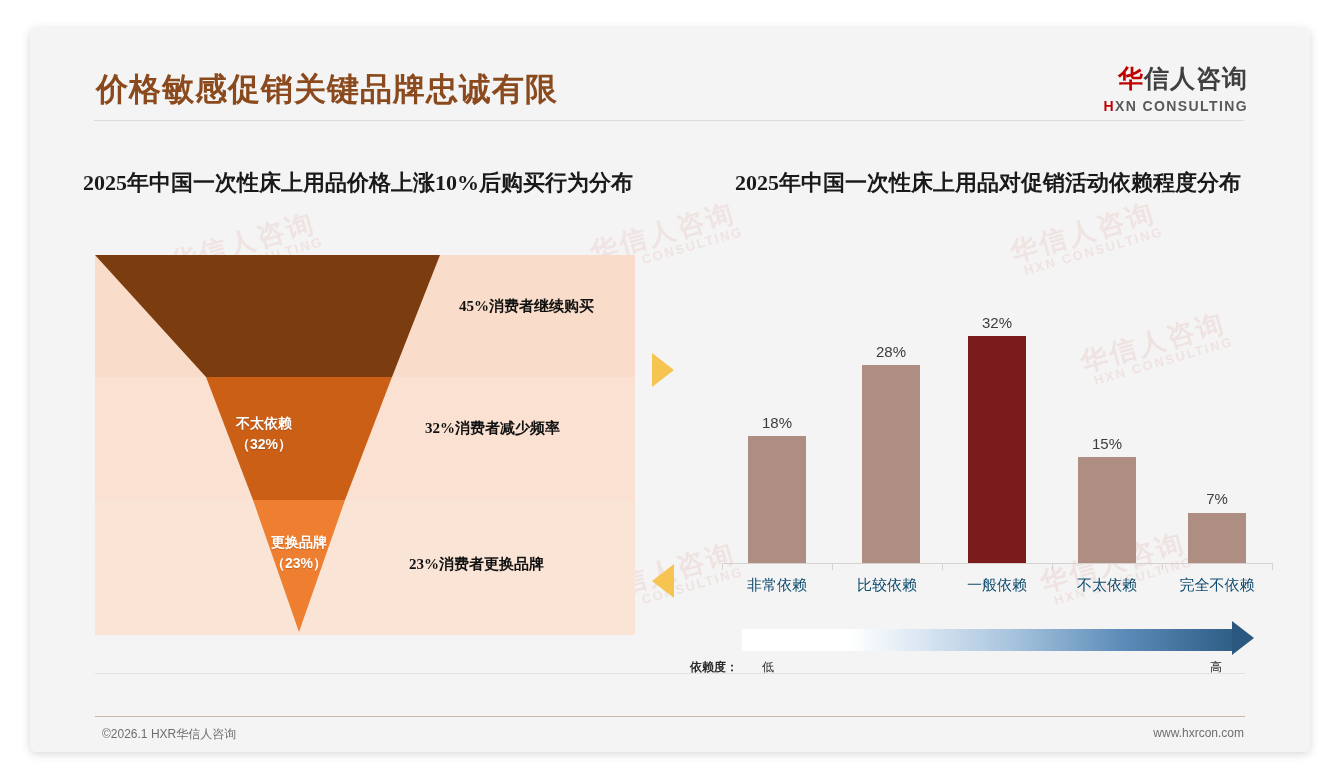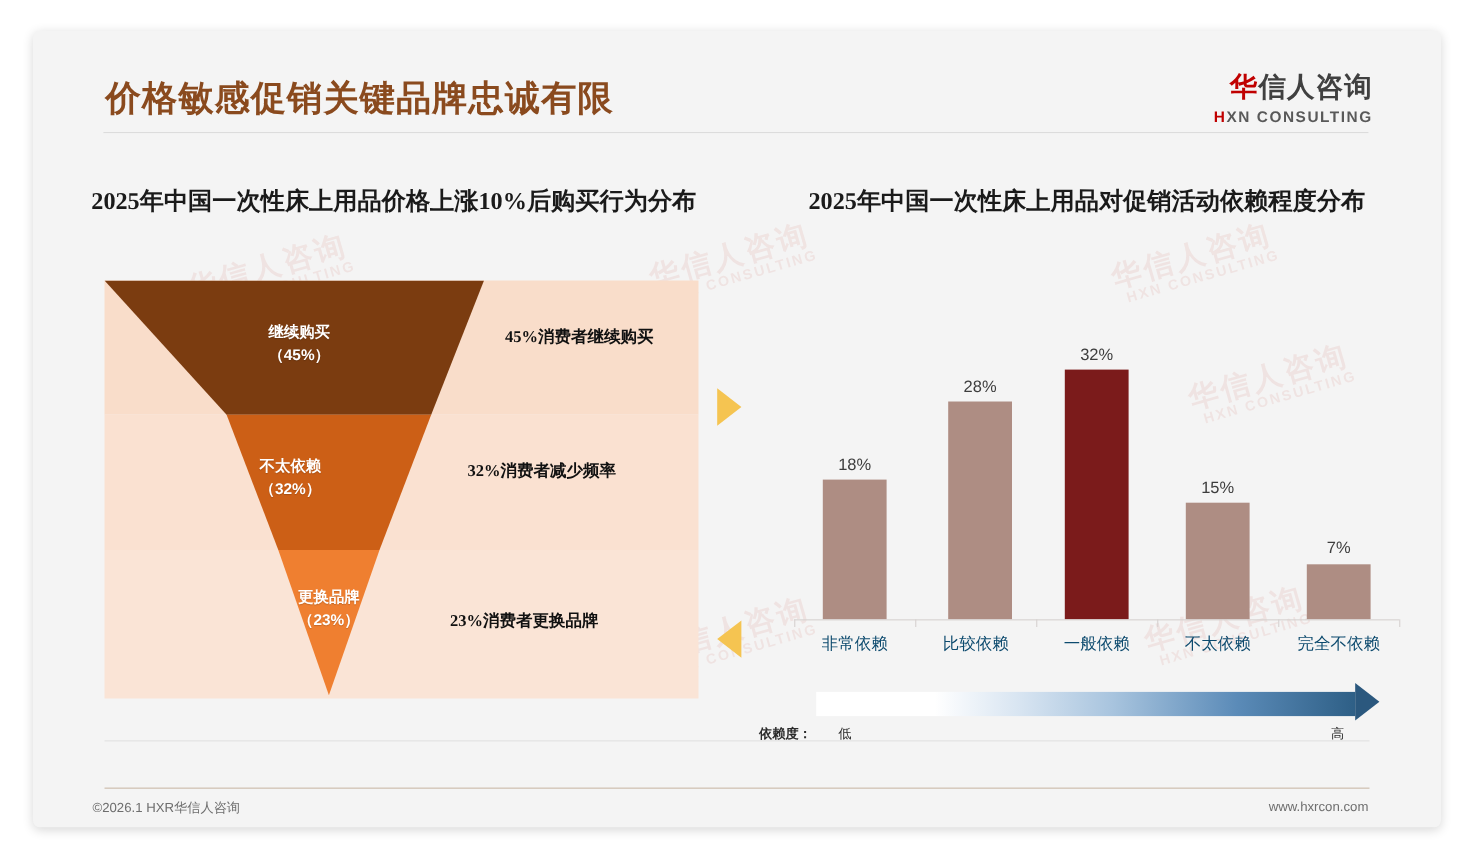--- a/index.html
+++ b/index.html
@@ -249,21 +249,21 @@
     white-space: nowrap;
   }
   #footer-rule {
     position: absolute;
     left: 65px; top: 688px;
     width: 1150px; height: 1px;
     background: #cbb9a8;
   }
   #footer-left {
     position: absolute;
-    left: 54px; top: 698px;
+    left: 72px; top: 698px;
     font-size: 12px;
     color: #6e6e6e;
     white-space: nowrap;
   }
   #footer-right {
     position: absolute;
     right: 66px; top: 698px;
     font-size: 12px;
     color: #6e6e6e;
     white-space: nowrap;
@@ -321,24 +321,20 @@
     <div id="funnel-bg-band-a"></div>
     <div id="funnel-bg-band-b"></div>
     <div id="funnel-bg-band-c"></div>
 
     <svg id="funnel-svg" width="540" height="380" viewBox="0 0 540 380">
       <polygon points="0,0 345,0 297,122 111,122" fill="#7b3c10"></polygon>
       <polygon points="111,122 297,122 250,245 158,245" fill="#cc5f16"></polygon>
       <polygon points="158,245 250,245 204,377" fill="#ef7f30"></polygon>
     </svg>
 
-    <div class="funnel-label" style="left:112px; top:36px; width:130px;">
-      <span>继续购买</span><br>
-      <span>（45%）</span>
-    </div>
     <div class="funnel-label" style="left:104px; top:158px; width:130px;">
       <span>不太依赖</span><br>
       <span>（32%）</span>
     </div>
     <div class="funnel-label" style="left:139px; top:277px; width:130px;">
       <span>更换品牌</span><br>
       <span>（23%）</span>
     </div>
 
     <div class="funnel-note" style="left:352px; top:42px;margin-left:12px;">45%消费者继续购买</div>

